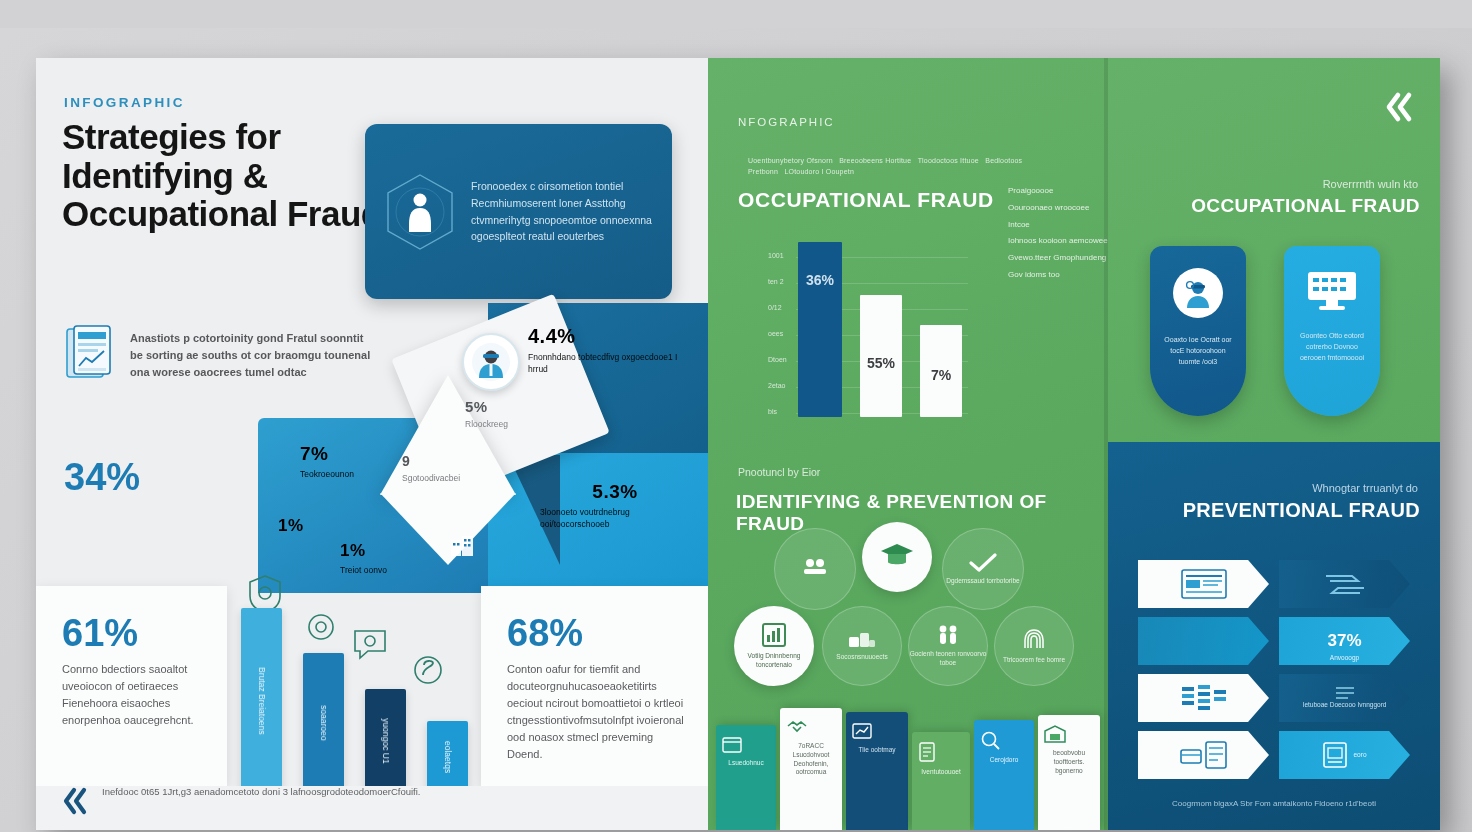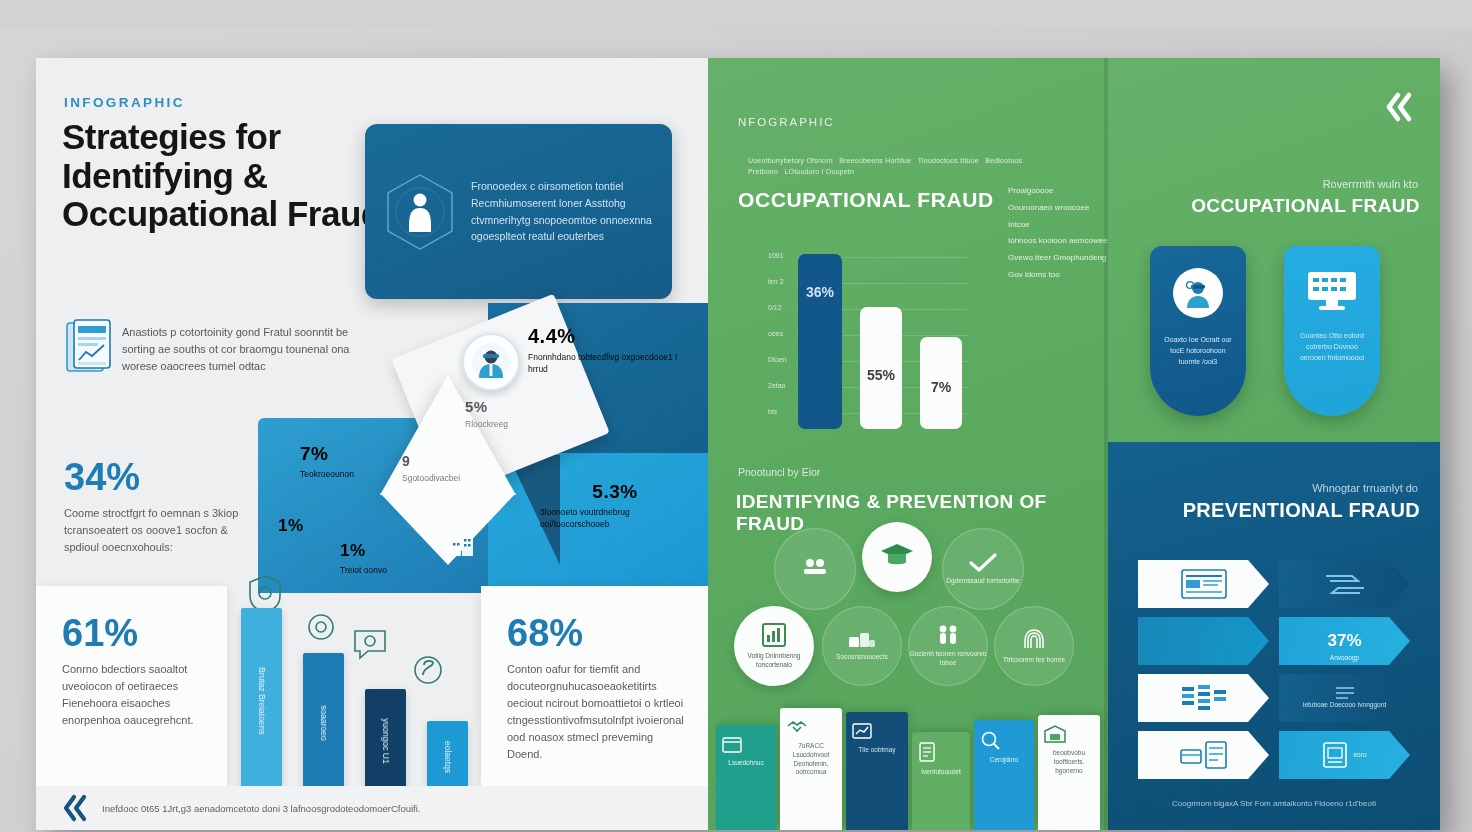--- a/index.html
+++ b/index.html
@@ -34,21 +34,21 @@
     position: absolute; left: 28px; top: 37px;
     font-size: 13.5px; letter-spacing: 2.4px; color: #2d8fbe; font-weight: 600;
   }
   .title {
     position: absolute; left: 26px; top: 60px; width: 320px;
     font-size: 35px; line-height: 1.10; font-weight: 800; color: #151515;
     letter-spacing: -.5px;
   }
 
   
-  .intro { position: absolute; left: 28px; top: 260px; width: 310px; display:flex; gap:6px;}
+  .intro { position: absolute; left: 28px; top: 266px; width: 310px; display:flex; gap:14px;font-weight:bold;}
   .doc-ic { width: 52px; height: 58px; flex:0 0 52px; position: relative; }
   .intro-txt {
     font-size: 11px; line-height: 1.55; color: #57585b; padding-top: 6px;
     filter: blur(.25px);
   }
 
   
   .stat34 { position: absolute; left: 28px; top: 400px; width: 200px; }
   .stat-num { font-size: 38px; font-weight: 800; color: #1d7cb3; line-height: 1; }
   .stat-body { font-size: 11px; line-height: 1.55; color: #5a5b5e; margin-top: 9px; filter: blur(.25px); }
@@ -121,21 +121,21 @@
   
   .wcard {
     position:absolute; background:#fbfcfc; box-shadow:0 3px 12px rgba(0,0,0,.10);
   }
   .wcard.left { left:0; top:528px; width:191px; height:200px; }
   .wcard.right{ left:445px; top:528px; width:227px; height:200px; }
   .wcard .inner { padding:28px 22px 0 26px; }
 
   .footer-l {
     position:absolute; left:0; top:728px; width:672px; height:44px;
-    background:#f0f2f3; display:flex; align-items:center; gap:12px; padding-left:24px;
+    background:#f0f2f3; display:flex; align-items:flex-start; gap:12px; padding-left:24px;
   }
   .chev-dbl { width:30px; height:30px; flex:0 0 30px; }
   .footer-cap { font-size:9.5px; color:#5f6164; filter: blur(.3px); }
 
   
   .mid-panel {
     position:absolute; left:672px; top:0; width:400px; height:772px;
     background: linear-gradient(160deg,#66b169 0%,#5aa95f 55%,#57a55c 100%);
   }
   .mid-kicker {
@@ -153,21 +153,21 @@
   .mid-h2sub {
     position:absolute; left:30px; top:408px; font-size:10.5px; color:#d9ead9;
     filter: blur(.35px);
   }
 
   
   .gchart { position:absolute; left:60px; top:185px; width:210px; height:190px; }
   .gaxis { position:absolute; left:0; top:0; width:200px; height:175px; }
   .gaxis .gl { position:absolute; left:28px; width:172px; height:1px; background:rgba(255,255,255,.16); }
   .gaxis .gt { position:absolute; left:0; font-size:7px; color:#d6e8d6; filter: blur(.4px); }
-  .gbar { position:absolute; bottom:4px; border-radius:7px; }
+  .gbar { position:absolute; bottom:16px; border-radius:1px; }
   .gbar b { position:absolute; left:50%; transform:translateX(-50%); font-size:14px; font-weight:700; }
   .gcolhead {
     position:absolute; top:98px; left:40px; width:300px; font-size:7px;
     color:#dcecdc; line-height:1.5; filter: blur(.4px); letter-spacing:.2px;
   }
   .glegend { position:absolute; left:300px; top:125px; width:108px; font-size:8px;
              color:#e4f0e4; line-height:2.1; filter: blur(.4px); }
 
   
   .circ-group { position:absolute; left:22px; top:470px; width:360px; height:165px; }
@@ -257,21 +257,20 @@
           <rect x="14" y="25" width="20" height="3" fill="#a9d5ea"></rect>
           <polyline points="15,42 22,34 28,38 40,27" fill="none" stroke="#1d7cb3" stroke-width="1.8"></polyline>
           <rect x="14" y="44" width="28" height="3" fill="#cfe5f1"></rect>
         </svg>
       </div>
       <div class="intro-txt">Anastiots p cotortoinity gond Fratul soonntit be sorting ae souths ot cor braomgu tounenal ona worese oaocrees tumel odtac</div>
     </div>
 
     <div class="stat34">
       <div class="stat-num">34%</div>
-      <div class="stat-body">Coome stroctfgrt fo oemnan s 3kiop tcransoeatert os ooove1 socfon &amp; spdioul ooecnxohouls:</div>
     </div>
 
     <div class="hero-card">
       <div class="hexwrap">
         <svg width="74" height="80" viewBox="0 0 74 80">
           <polygon points="37,3 69,21 69,59 37,77 5,59 5,21" fill="none" stroke="#6fb6d8" stroke-width="1.4" opacity=".85"></polygon>
           <circle cx="37" cy="40" r="24" fill="none" stroke="#4d9cc4" stroke-width=".8" opacity=".5"></circle>
           <circle cx="37" cy="28" r="6.5" fill="#fff"></circle>
           <path d="M37 36 C29 36 26 42 26 52 L26 60 L48 60 L48 52 C48 42 45 36 37 36 Z" fill="#fff"></path>
         </svg>

